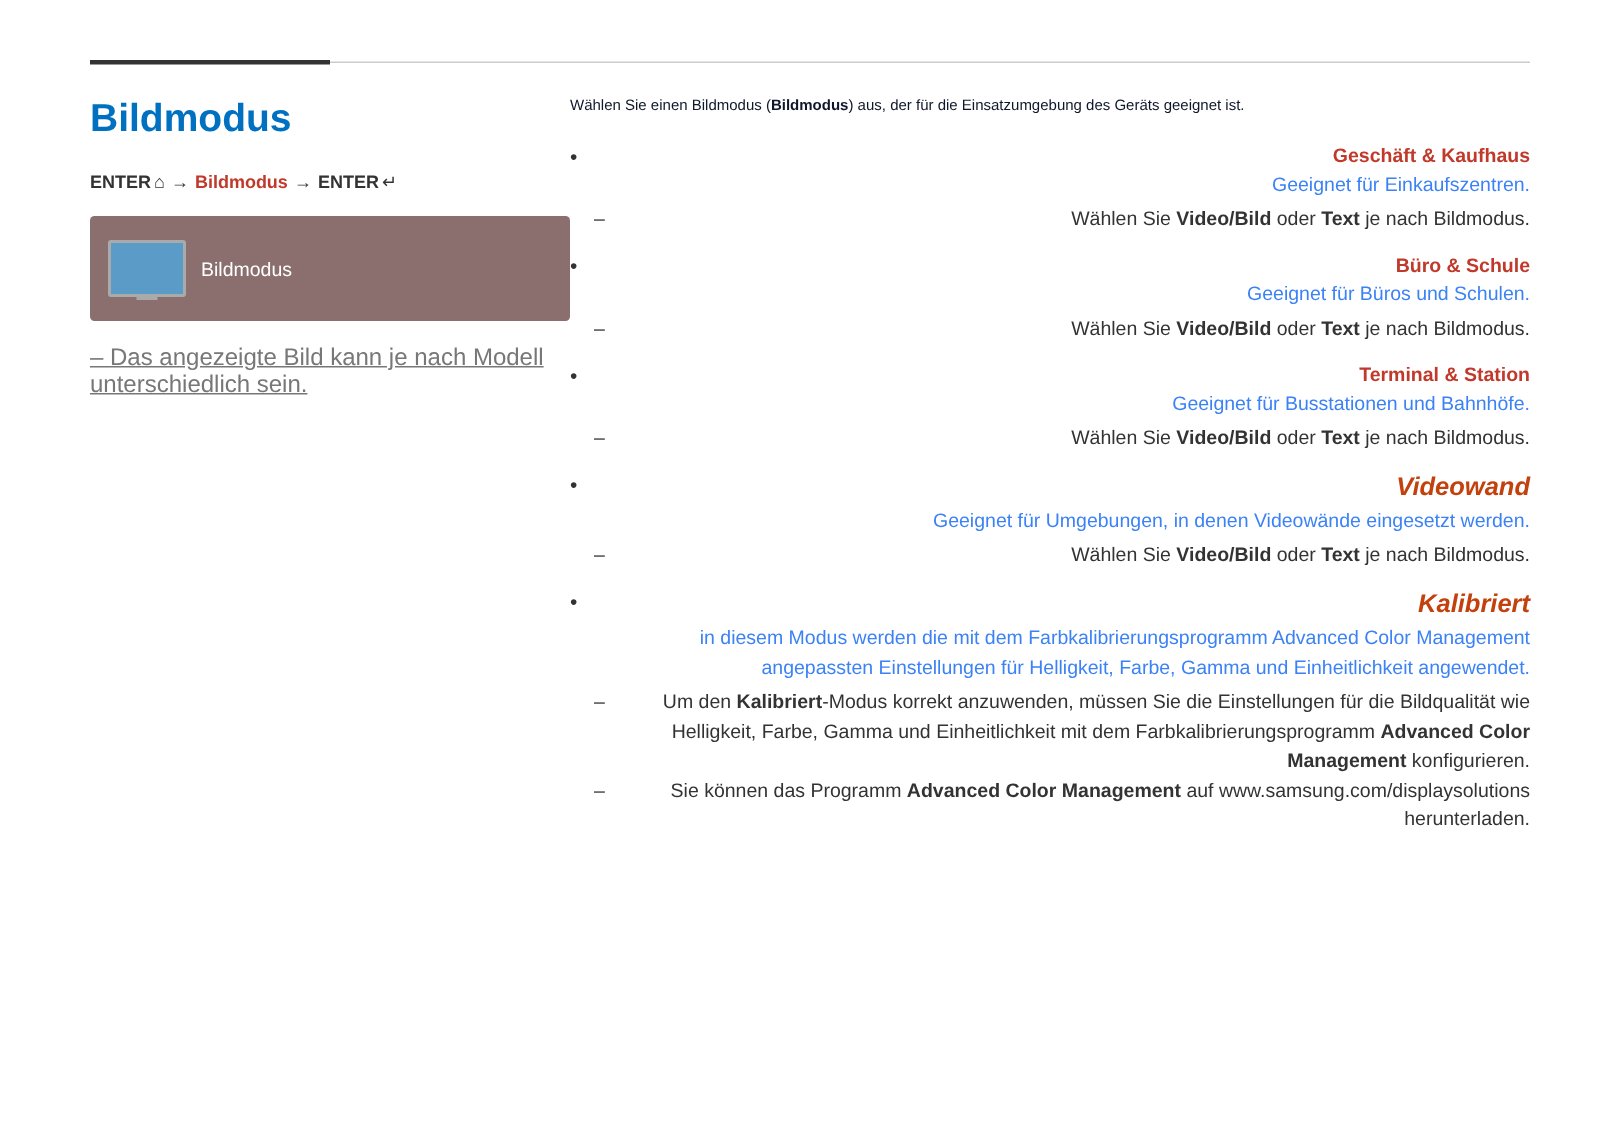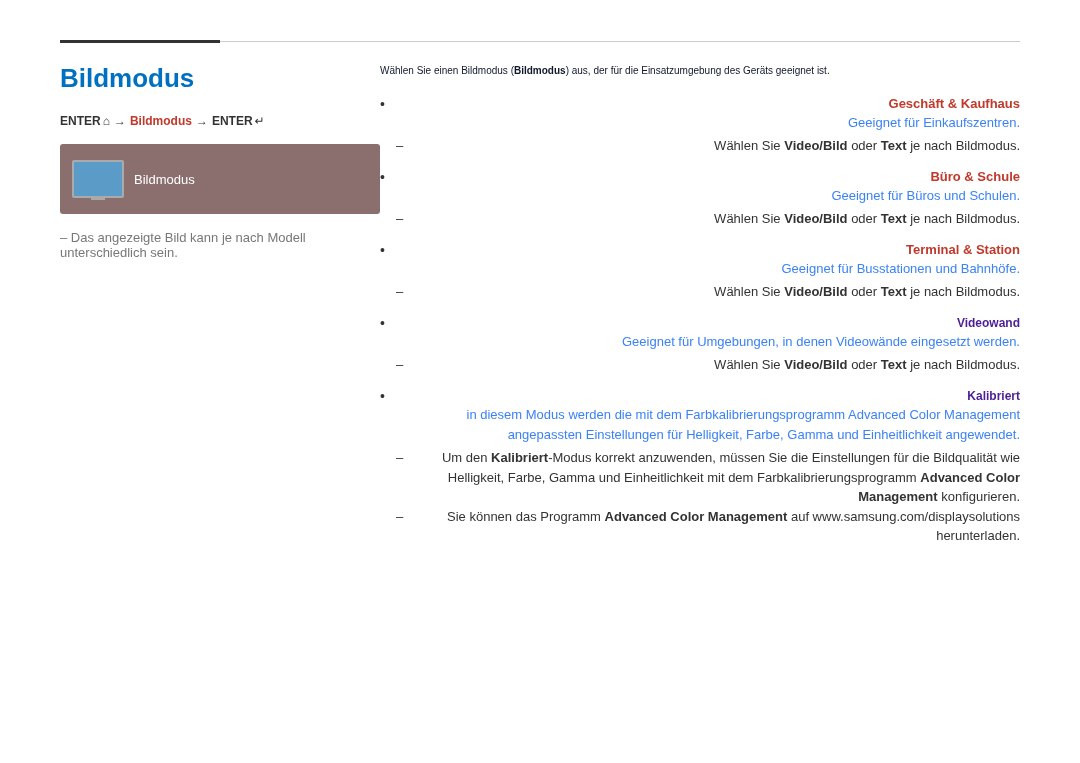--- a/index.html
+++ b/index.html
@@ -94,22 +94,23 @@
       transform: translateX(-50%);
       width: 14px;
       height: 3px;
       background: #aaa;
     }
     .preview-label {
       color: #fff;
       font-size: 13px;
     }
     .note-text {
-      font-size: 13px;
+      font-size: 16px;
       color: #777;
+      text-decoration: underline;
     }
     .intro-text {
       font-size: 10px;
       color: #0f172a;
       margin-bottom: 18px;
       line-height: 1.5;
     }
     .section-list {
       list-style: none;
       padding: 0;
@@ -127,23 +128,24 @@
       top: 0;
       color: #333;
       font-size: 14px;
     }
     .section-title-red {
       color: #c0392b;
       font-weight: bold;
       font-size: 13px;
     }
     .section-title-blue {
-      color: #4c1d95;
-      font-weight: bold;
-      font-size: 12px;
+      color: #c2410c;
+      font-weight: bold;
+      font-size: 17px;
+      font-style: italic;
     }
     .section-desc {
       font-size: 13px;
       color: #3b82f6;
       margin-top: 2px;
       line-height: 1.5;
     }
     .sub-list {
       list-style: none;
       padding: 0;

